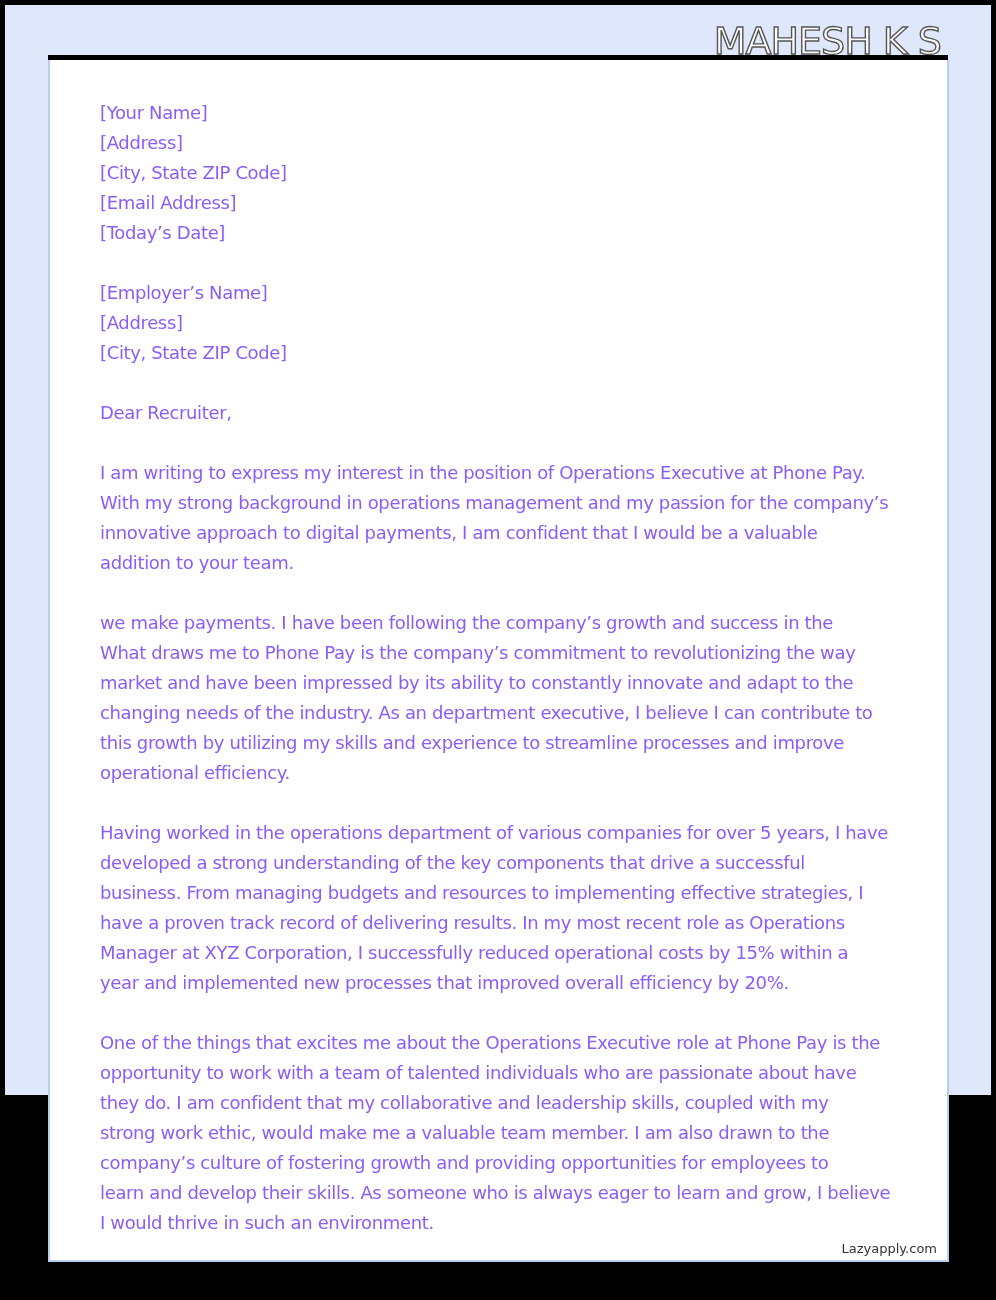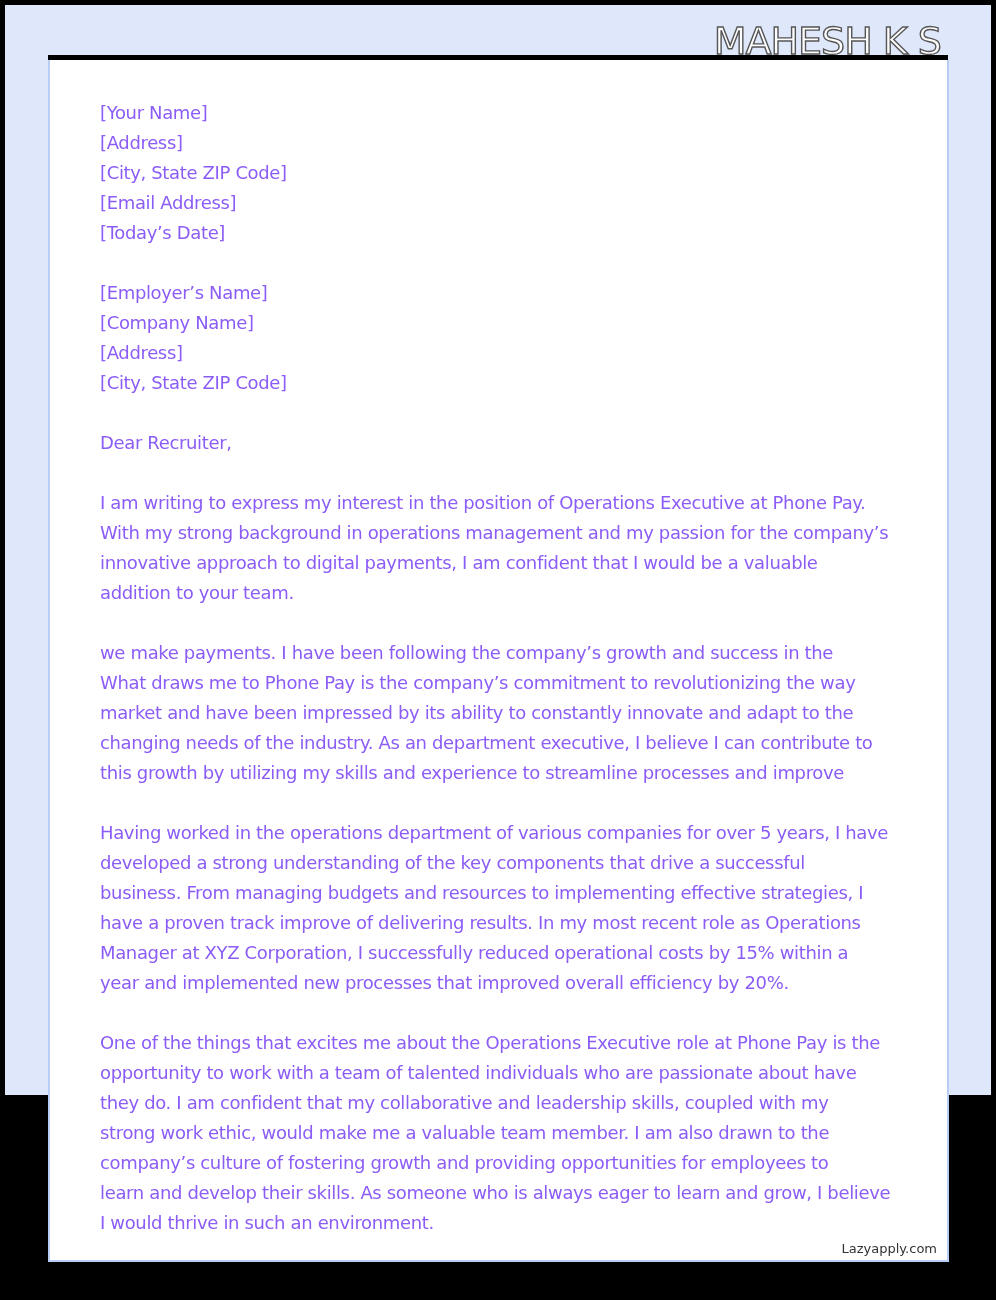--- a/index.html
+++ b/index.html
@@ -66,21 +66,20 @@
       <div class="block">
         <span class="line">[Your Name]</span>
         <span class="line">[Address]</span>
         <span class="line">[City, State ZIP Code]</span>
         <span class="line">[Email Address]</span>
         <span class="line">[Today’s Date]</span>
       </div>
 
       <div class="block">
         <span class="line">[Employer’s Name]</span>
-        <span class="line">[Company Name]</span>
         <span class="line">[Address]</span>
         <span class="line">[City, State ZIP Code]</span>
       </div>
 
       <div class="block">
         <span class="line">Dear Recruiter,</span>
       </div>
 
       <div class="para">
         <span class="line">I am writing to express my interest in the position of Operations Executive at Phone Pay.</span>
@@ -88,27 +87,28 @@
         <span class="line">innovative approach to digital payments, I am confident that I would be a valuable</span>
         <span class="line">addition to your team.</span>
       </div>
 
       <div class="para">
         <span class="line">we make payments. I have been following the company’s growth and success in the</span>
         <span class="line">What draws me to Phone Pay is the company’s commitment to revolutionizing the way</span>
         <span class="line">market and have been impressed by its ability to constantly innovate and adapt to the</span>
         <span class="line">changing needs of the industry. As an department executive, I believe I can contribute to</span>
         <span class="line">this growth by utilizing my skills and experience to streamline processes and improve</span>
+        <span class="line">operational efficiency.</span>
       </div>
 
       <div class="para">
         <span class="line">Having worked in the operations department of various companies for over 5 years, I have</span>
         <span class="line">developed a strong understanding of the key components that drive a successful</span>
         <span class="line">business. From managing budgets and resources to implementing effective strategies, I</span>
-        <span class="line">have a proven track improve of delivering results. In my most recent role as Operations</span>
+        <span class="line">have a proven track record of delivering results. In my most recent role as Operations</span>
         <span class="line">Manager at XYZ Corporation, I successfully reduced operational costs by 15% within a</span>
         <span class="line">year and implemented new processes that improved overall efficiency by 20%.</span>
       </div>
 
       <div class="para">
         <span class="line">One of the things that excites me about the Operations Executive role at Phone Pay is the</span>
         <span class="line">opportunity to work with a team of talented individuals who are passionate about have</span>
         <span class="line">they do. I am confident that my collaborative and leadership skills, coupled with my</span>
         <span class="line">strong work ethic, would make me a valuable team member. I am also drawn to the</span>
         <span class="line">company’s culture of fostering growth and providing opportunities for employees to</span>

